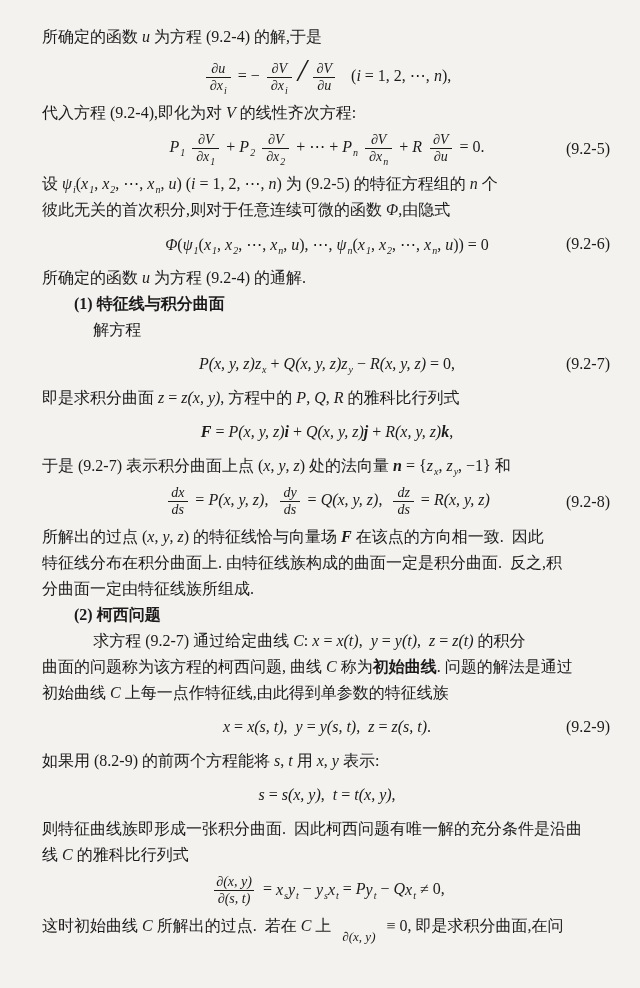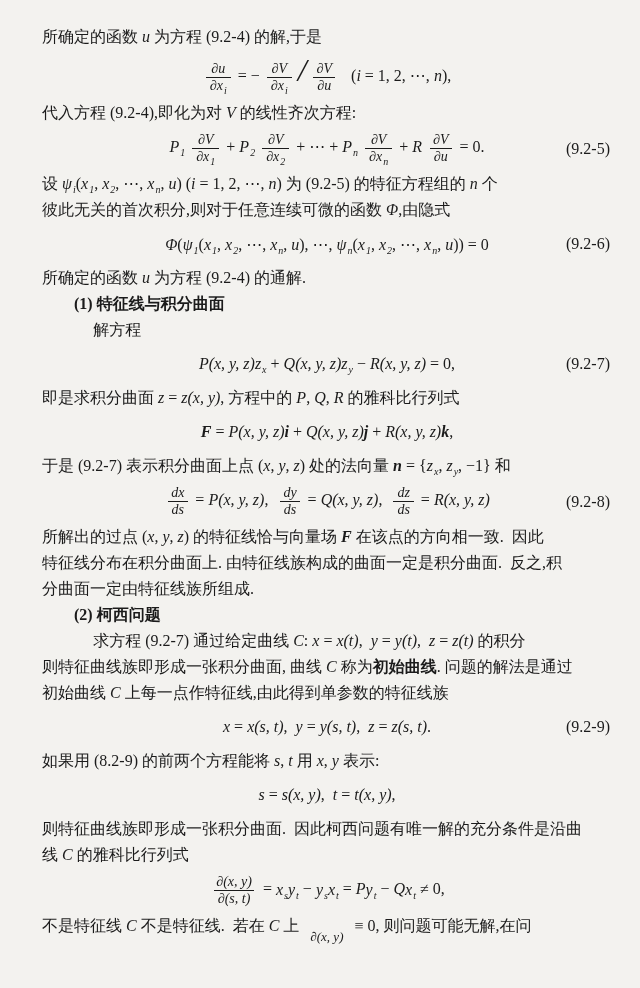--- a/index.html
+++ b/index.html
@@ -65,22 +65,22 @@
     <div class="line display"><span class="content"><span class="m">P(x, y, z)</span><span class="m"><span>z</span><sub class="sub">x</sub></span><span class="t"> + </span><span class="m">Q(x, y, z)</span><span class="m"><span>z</span><sub class="sub">y</sub></span><span class="t"> − </span><span class="m">R(x, y, z)</span><span class="t"> = 0,</span></span><span class="eqno">(9.2-7)</span></div>
     <div class="line para"><span class="content"><span class="t">即是求积分曲面 </span><span class="m">z</span><span class="t"> = </span><span class="m">z(x, y)</span><span class="t">, 方程中的 </span><span class="m">P</span><span class="t">, </span><span class="m">Q</span><span class="t">, </span><span class="m">R</span><span class="t"> 的雅科比行列式</span></span></div>
     <div class="line display"><span class="content"><span class="vec">F</span><span class="t"> = </span><span class="m">P(x, y, z)</span><span class="vec">i</span><span class="t"> + </span><span class="m">Q(x, y, z)</span><span class="vec">j</span><span class="t"> + </span><span class="m">R(x, y, z)</span><span class="vec">k</span><span class="t">,</span></span></div>
     <div class="line para"><span class="content"><span class="t">于是 (9.2-7) 表示积分曲面上点 (</span><span class="m">x</span><span class="t">, </span><span class="m">y</span><span class="t">, </span><span class="m">z</span><span class="t">) 处的法向量 </span><span class="vec">n</span><span class="t"> = {</span><span class="m"><span>z</span><sub class="sub">x</sub></span><span class="t">, </span><span class="m"><span>z</span><sub class="sub">y</sub></span><span class="t">, −1} 和</span></span></div>
     <div class="line display"><span class="content"><span class="frac"><span class="num"><span class="m">dx</span></span><span class="den"><span class="m">ds</span></span></span><span class="t"> = </span><span class="m">P(x, y, z)</span><span class="t">,  </span><span class="frac"><span class="num"><span class="m">dy</span></span><span class="den"><span class="m">ds</span></span></span><span class="t"> = </span><span class="m">Q(x, y, z)</span><span class="t">,  </span><span class="frac"><span class="num"><span class="m">dz</span></span><span class="den"><span class="m">ds</span></span></span><span class="t"> = </span><span class="m">R(x, y, z)</span></span><span class="eqno">(9.2-8)</span></div>
     <div class="line para"><span class="content"><span class="t">所解出的过点 (</span><span class="m">x</span><span class="t">, </span><span class="m">y</span><span class="t">, </span><span class="m">z</span><span class="t">) 的特征线恰与向量场 </span><span class="vec">F</span><span class="t"> 在该点的方向相一致.  因此</span></span></div>
     <div class="line para"><span class="content"><span class="t">特征线分布在积分曲面上. 由特征线族构成的曲面一定是积分曲面.  反之,积</span></span></div>
     <div class="line para"><span class="content"><span class="t">分曲面一定由特征线族所组成.</span></span></div>
     <div class="line heading ind2"><span class="content"><span class="t">(2) 柯西问题</span></span></div>
     <div class="line para ind3"><span class="content"><span class="t">求方程 (9.2-7) 通过给定曲线 </span><span class="m">C</span><span class="t">: </span><span class="m">x</span><span class="t"> = </span><span class="m">x(t)</span><span class="t">,  </span><span class="m">y</span><span class="t"> = </span><span class="m">y(t)</span><span class="t">,  </span><span class="m">z</span><span class="t"> = </span><span class="m">z(t)</span><span class="t"> 的积分</span></span></div>
-    <div class="line para"><span class="content"><span class="t">则特征曲线族即形成一张积分曲面, 曲线 </span><span class="m">C</span><span class="t"> 称为</span><span class="bld">初始曲线</span><span class="t">. 问题的解法是通过</span></span></div>
+    <div class="line para"><span class="content"><span class="t">曲面的问题称为该方程的柯西问题, 曲线 </span><span class="m">C</span><span class="t"> 称为</span><span class="bld">初始曲线</span><span class="t">. 问题的解法是通过</span></span></div>
     <div class="line para"><span class="content"><span class="t">初始曲线 </span><span class="m">C</span><span class="t"> 上每一点作特征线,由此得到单参数的特征线族</span></span></div>
     <div class="line display"><span class="content"><span class="m">x</span><span class="t"> = </span><span class="m">x(s, t)</span><span class="t">,  </span><span class="m">y</span><span class="t"> = </span><span class="m">y(s, t)</span><span class="t">,  </span><span class="m">z</span><span class="t"> = </span><span class="m">z(s, t)</span><span class="t">.</span></span><span class="eqno">(9.2-9)</span></div>
     <div class="line para"><span class="content"><span class="t">如果用 (8.2-9) 的前两个方程能将 </span><span class="m">s</span><span class="t">, </span><span class="m">t</span><span class="t"> 用 </span><span class="m">x</span><span class="t">, </span><span class="m">y</span><span class="t"> 表示:</span></span></div>
     <div class="line display"><span class="content"><span class="m">s</span><span class="t"> = </span><span class="m">s(x, y)</span><span class="t">,  </span><span class="m">t</span><span class="t"> = </span><span class="m">t(x, y)</span><span class="t">,</span></span></div>
     <div class="line para"><span class="content"><span class="t">则特征曲线族即形成一张积分曲面.  因此柯西问题有唯一解的充分条件是沿曲</span></span></div>
     <div class="line para"><span class="content"><span class="t">线 </span><span class="m">C</span><span class="t"> 的雅科比行列式</span></span></div>
     <div class="line display"><span class="content"><span class="frac"><span class="num"><span class="m">∂(x, y)</span></span><span class="den"><span class="m">∂(s, t)</span></span></span><span class="t"> = </span><span class="m"><span>x</span><sub class="sub">s</sub></span><span class="m"><span>y</span><sub class="sub">t</sub></span><span class="t"> − </span><span class="m"><span>y</span><sub class="sub">s</sub></span><span class="m"><span>x</span><sub class="sub">t</sub></span><span class="t"> = </span><span class="m">P</span><span class="m"><span>y</span><sub class="sub">t</sub></span><span class="t"> − </span><span class="m">Q</span><span class="m"><span>x</span><sub class="sub">t</sub></span><span class="t"> ≠ 0,</span></span></div>
-    <div class="line para"><span class="content"><span class="t">不是特征线 </span><span class="m">C</span><span class="t"> 不是特征线.  若在 </span><span class="m">C</span><span class="t"> 上 </span><span class="frac"><span class="num"><span class="m">∂(x, y)</span></span></span><span class="t"> ≡ 0, 则问题可能无解,在问</span></span></div>
+    <div class="line para"><span class="content"><span class="t">这时初始曲线 </span><span class="m">C</span><span class="t"> 所解出的过点.  若在 </span><span class="m">C</span><span class="t"> 上 </span><span class="frac"><span class="num"><span class="m">∂(x, y)</span></span></span><span class="t"> ≡ 0, 即是求积分曲面,在问</span></span></div>
   </div>
 
 </body></html>

